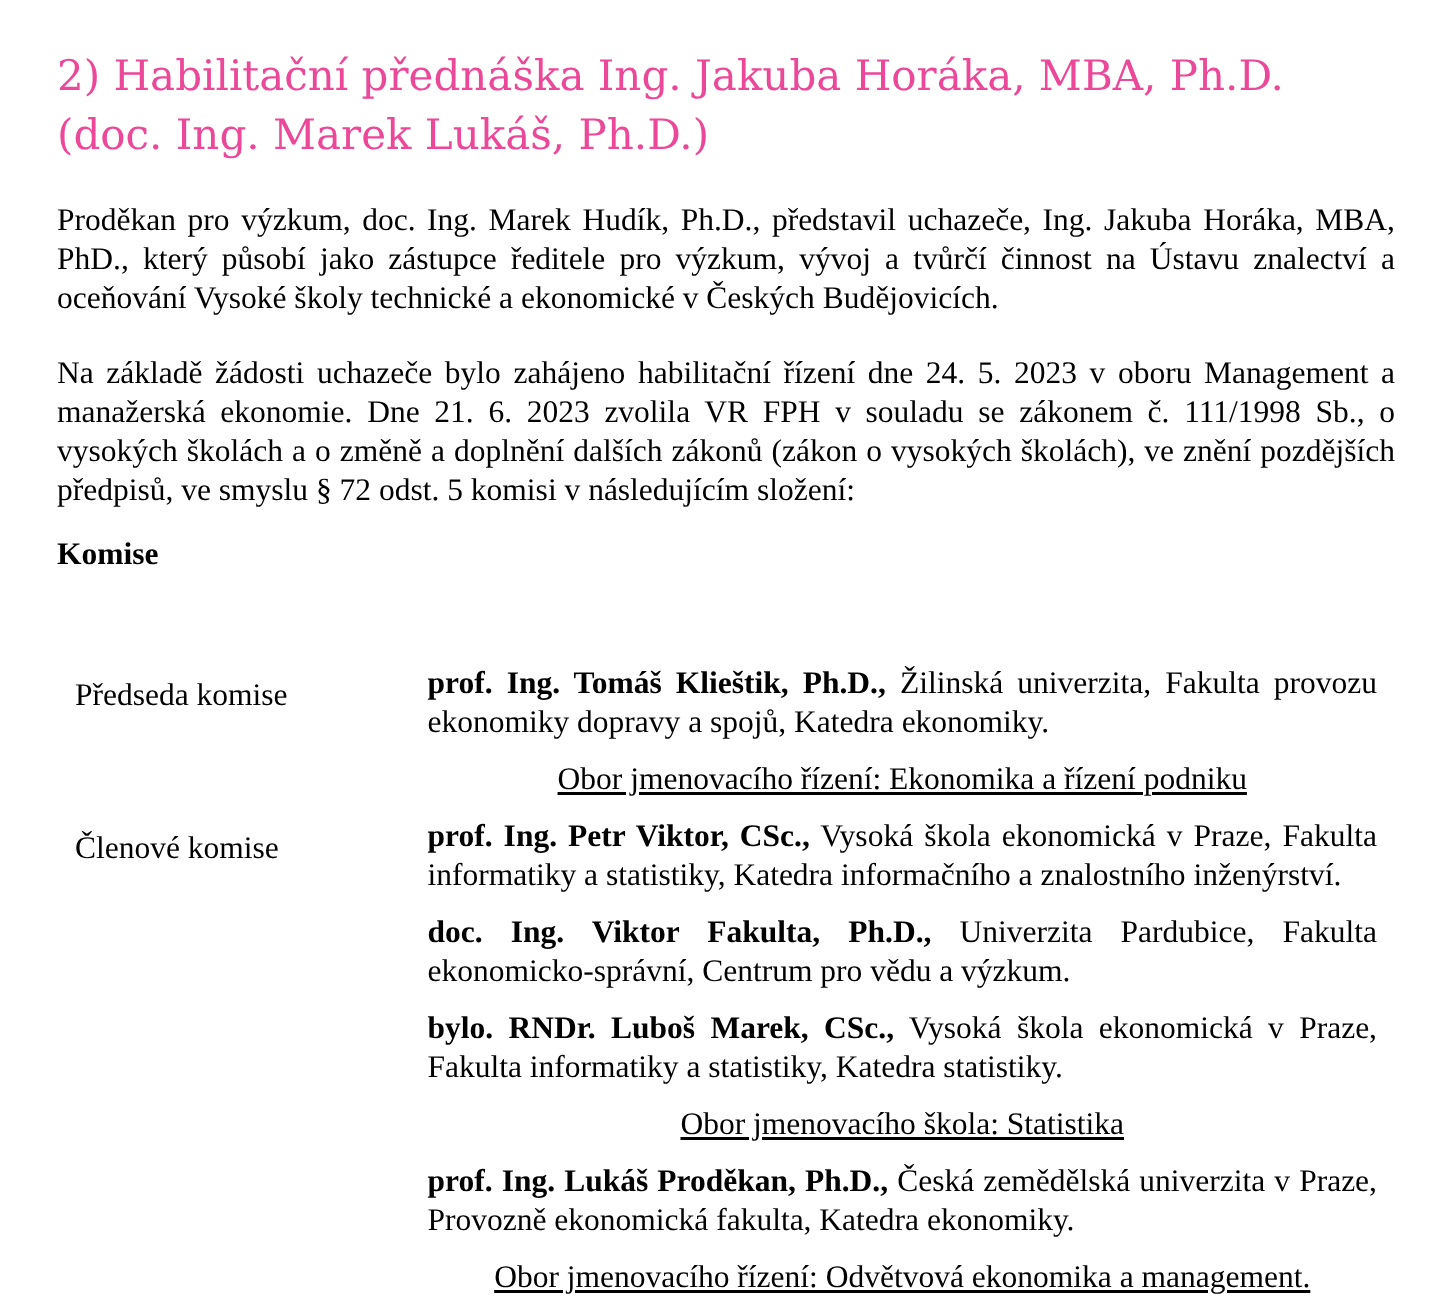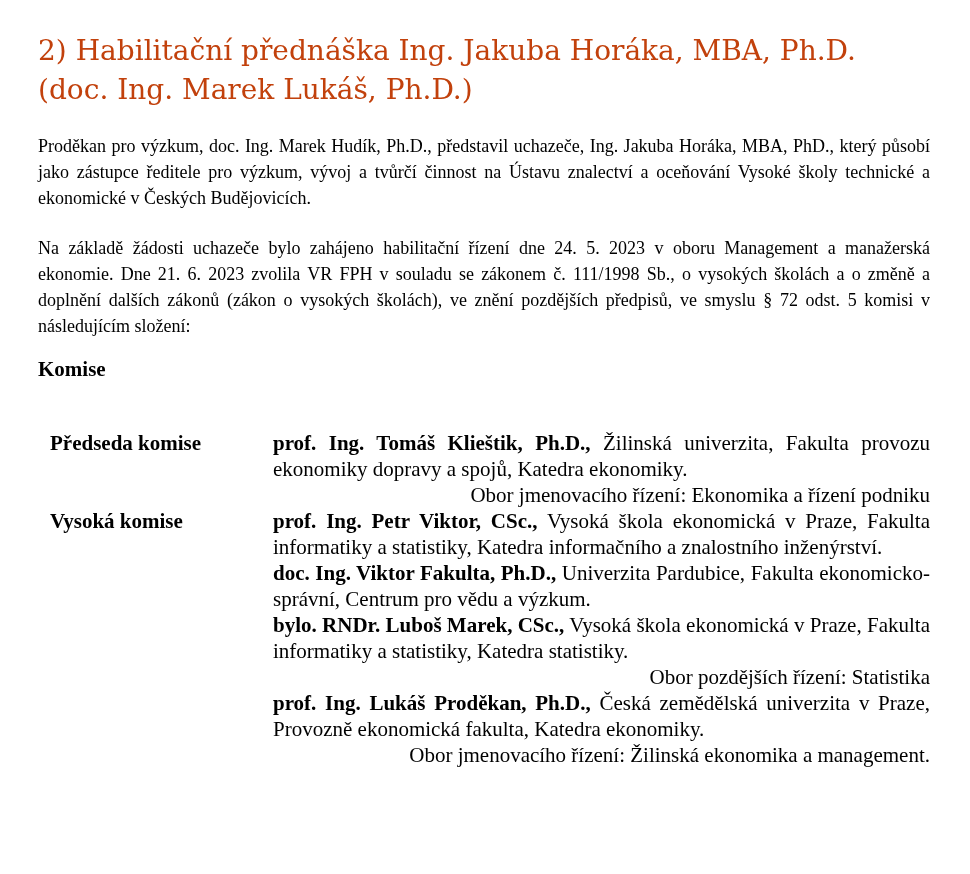--- a/index.html
+++ b/index.html
@@ -26,93 +26,95 @@
     font-weight: normal;
     font-size: 28px;
     line-height: 39px;
     color: #1e6d9e; 
   }
   .doc-title .title-line {
     display: block;
   }
   .para {
     margin: 24px 0 0 0;
-    font-size: 18px;
+    font-size: 21px;
     line-height: 26px;
     text-align: justify;
     font-family: Liberation Serif, serif;
   }
   .section-heading {
     margin: 17px 0 0 0;
     font-size: 21px;
     line-height: 26px;
     font-weight: bold;
   }
   .committee {
     margin-top: 48px;
     display: grid;
     grid-template-columns: 235px 657px;
     font-size: 21px;
     line-height: 26px;
   }
   .role-cell {
-    font-weight: bold;
+    font-weight: normal;
     padding-left: 12px;
+    margin-top: 20px;
   }
   .members-cell {
     text-align: left;
   }
   .member-main {
-    margin: 0;
+    margin: 12px;
     text-align: justify;
   }
   .member-name {
     font-weight: bold;
   }
   .member-field {
     margin: 0;
-    text-align: right;
+    text-align: center;
+    text-decoration: underline;
   }
 </style>
 </head>
 <body style="background: rgb(255, 255, 255); color: rgb(0, 0, 0);">
 
 <div class="page">
 
-  <h1 class="doc-title" style="color: #c2410c;">
+  <h1 class="doc-title" style="color: #ec4899;">
     <span class="title-line">2) Habilitační přednáška Ing. Jakuba Horáka, MBA, Ph.D.</span>
     <span class="title-line">(doc. Ing. Marek Lukáš, Ph.D.)</span>
   </h1>
 
   <p class="para">Proděkan pro výzkum, doc. Ing. Marek Hudík, Ph.D., představil uchazeče, Ing. Jakuba Horáka, MBA, PhD., který působí jako zástupce ředitele pro výzkum, vývoj a tvůrčí činnost na Ústavu znalectví a oceňování Vysoké školy technické a ekonomické v Českých Budějovicích.</p>
 
   <p class="para">Na základě žádosti uchazeče bylo zahájeno habilitační řízení dne 24. 5. 2023 v oboru Management a manažerská ekonomie. Dne 21. 6. 2023 zvolila VR FPH v souladu se zákonem č. 111/1998 Sb., o vysokých školách a o změně a doplnění dalších zákonů (zákon o vysokých školách), ve znění pozdějších předpisů, ve smyslu § 72 odst. 5 komisi v následujícím složení:</p>
 
   <h2 class="section-heading">Komise</h2>
 
   <div class="committee">
       <div class="role-cell">Předseda komise</div>
       <div class="members-cell">
         <div class="member">
           <p class="member-main"><span class="member-name">prof. Ing. Tomáš Klieštik, Ph.D.,</span><span class="member-affil"> Žilinská univerzita, Fakulta provozu ekonomiky dopravy a spojů, Katedra ekonomiky.</span></p>
           <p class="member-field">Obor jmenovacího řízení: Ekonomika a řízení podniku</p>
         </div>
       </div>
-      <div class="role-cell">Vysoká komise</div>
+      <div class="role-cell">Členové komise</div>
       <div class="members-cell">
         <div class="member">
           <p class="member-main"><span class="member-name">prof. Ing. Petr Viktor, CSc.,</span><span class="member-affil"> Vysoká škola ekonomická v Praze, Fakulta informatiky a statistiky, Katedra informačního a znalostního inženýrství.</span></p>
         </div>
         <div class="member">
           <p class="member-main"><span class="member-name">doc. Ing. Viktor Fakulta, Ph.D.,</span><span class="member-affil"> Univerzita Pardubice, Fakulta ekonomicko-správní, Centrum pro vědu a výzkum.</span></p>
         </div>
         <div class="member">
           <p class="member-main"><span class="member-name">bylo. RNDr. Luboš Marek, CSc.,</span><span class="member-affil"> Vysoká škola ekonomická v Praze, Fakulta informatiky a statistiky, Katedra statistiky.</span></p>
-          <p class="member-field">Obor pozdějších řízení: Statistika</p>
+          <p class="member-field">Obor jmenovacího škola: Statistika</p>
         </div>
         <div class="member">
           <p class="member-main"><span class="member-name">prof. Ing. Lukáš Proděkan, Ph.D.,</span><span class="member-affil"> Česká zemědělská univerzita v Praze, Provozně ekonomická fakulta, Katedra ekonomiky.</span></p>
-          <p class="member-field">Obor jmenovacího řízení: Žilinská ekonomika a management.</p>
+          <p class="member-field">Obor jmenovacího řízení: Odvětvová ekonomika a management.</p>
         </div>
       </div>
     </div>
 
 </div>
 
 </body></html>

